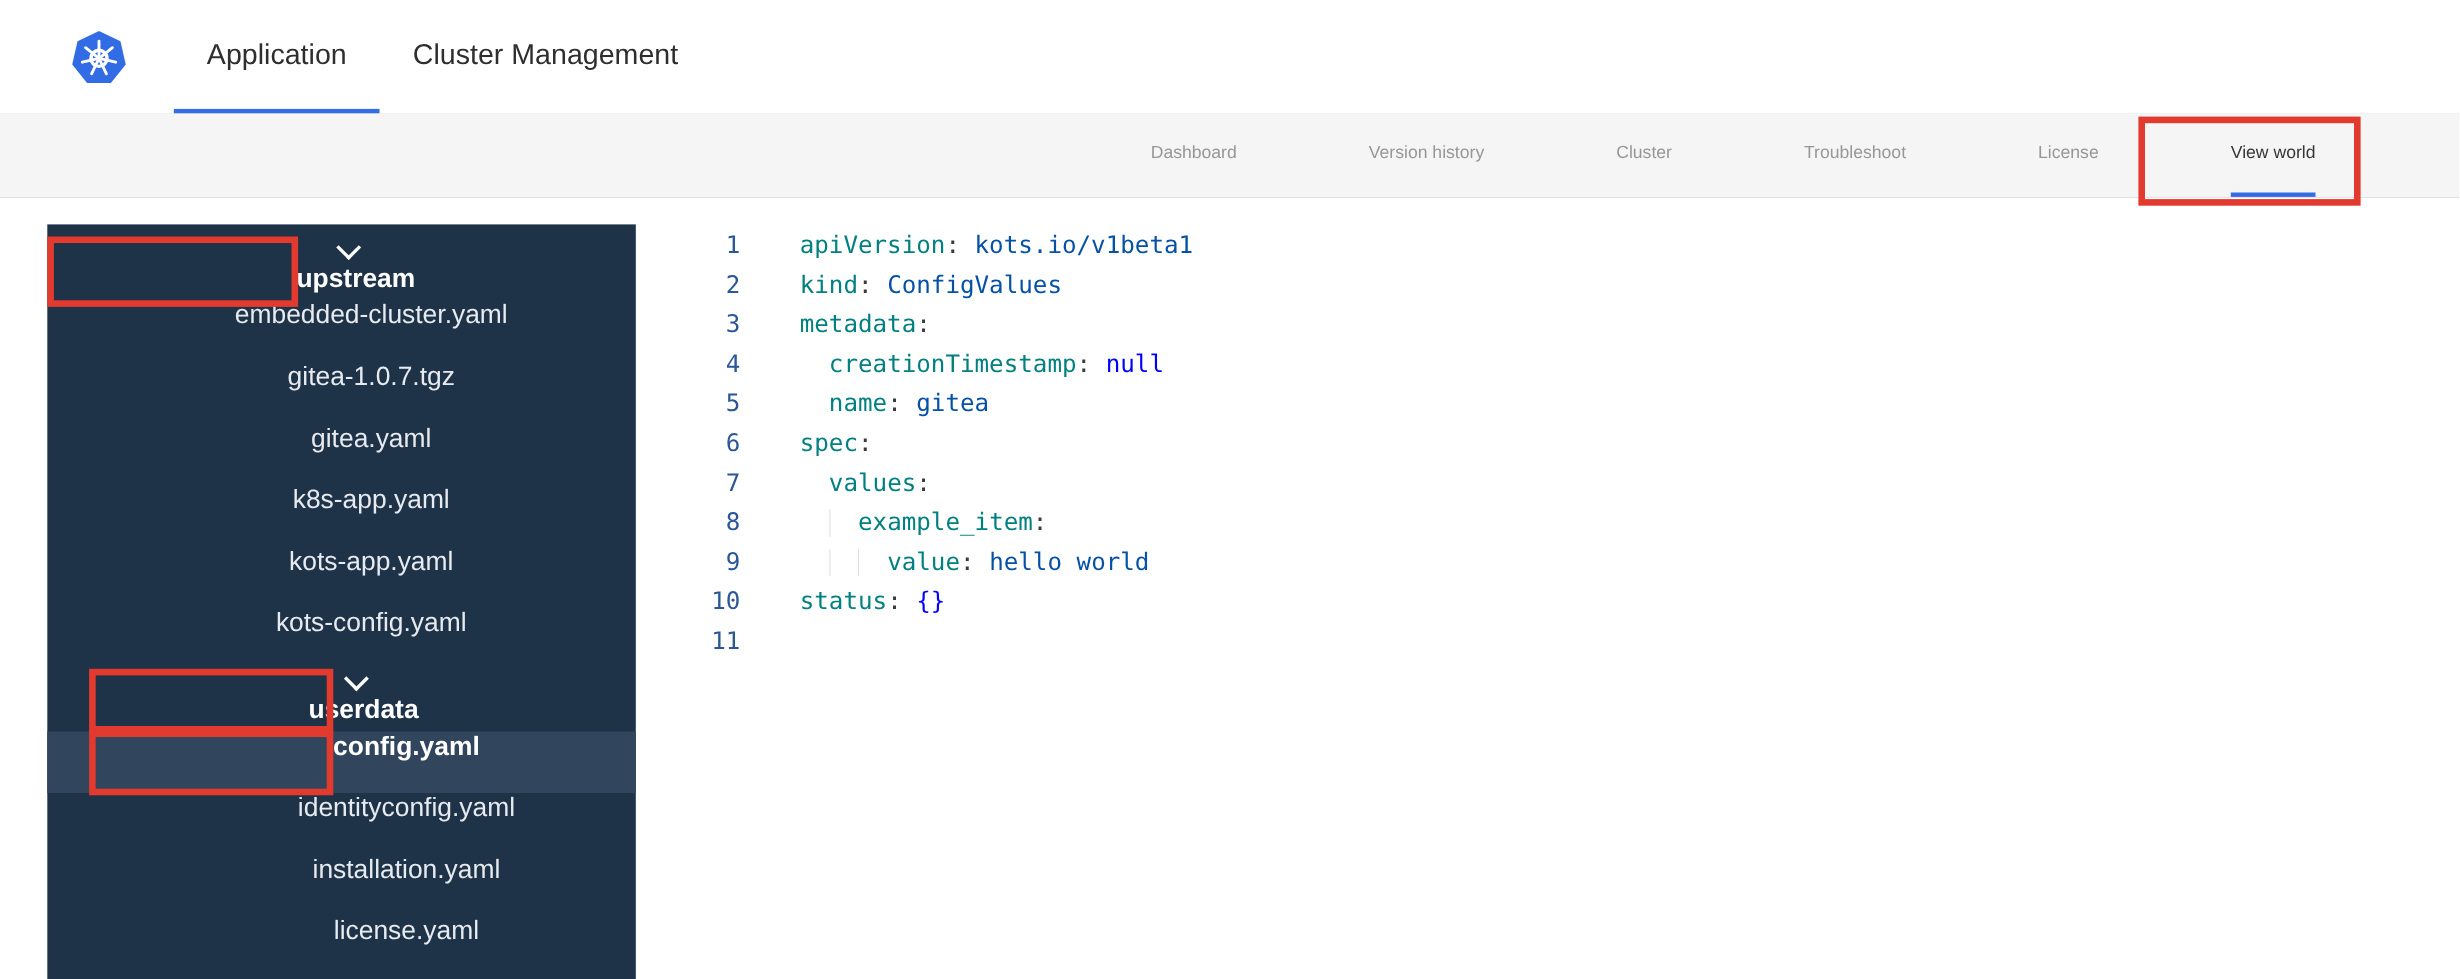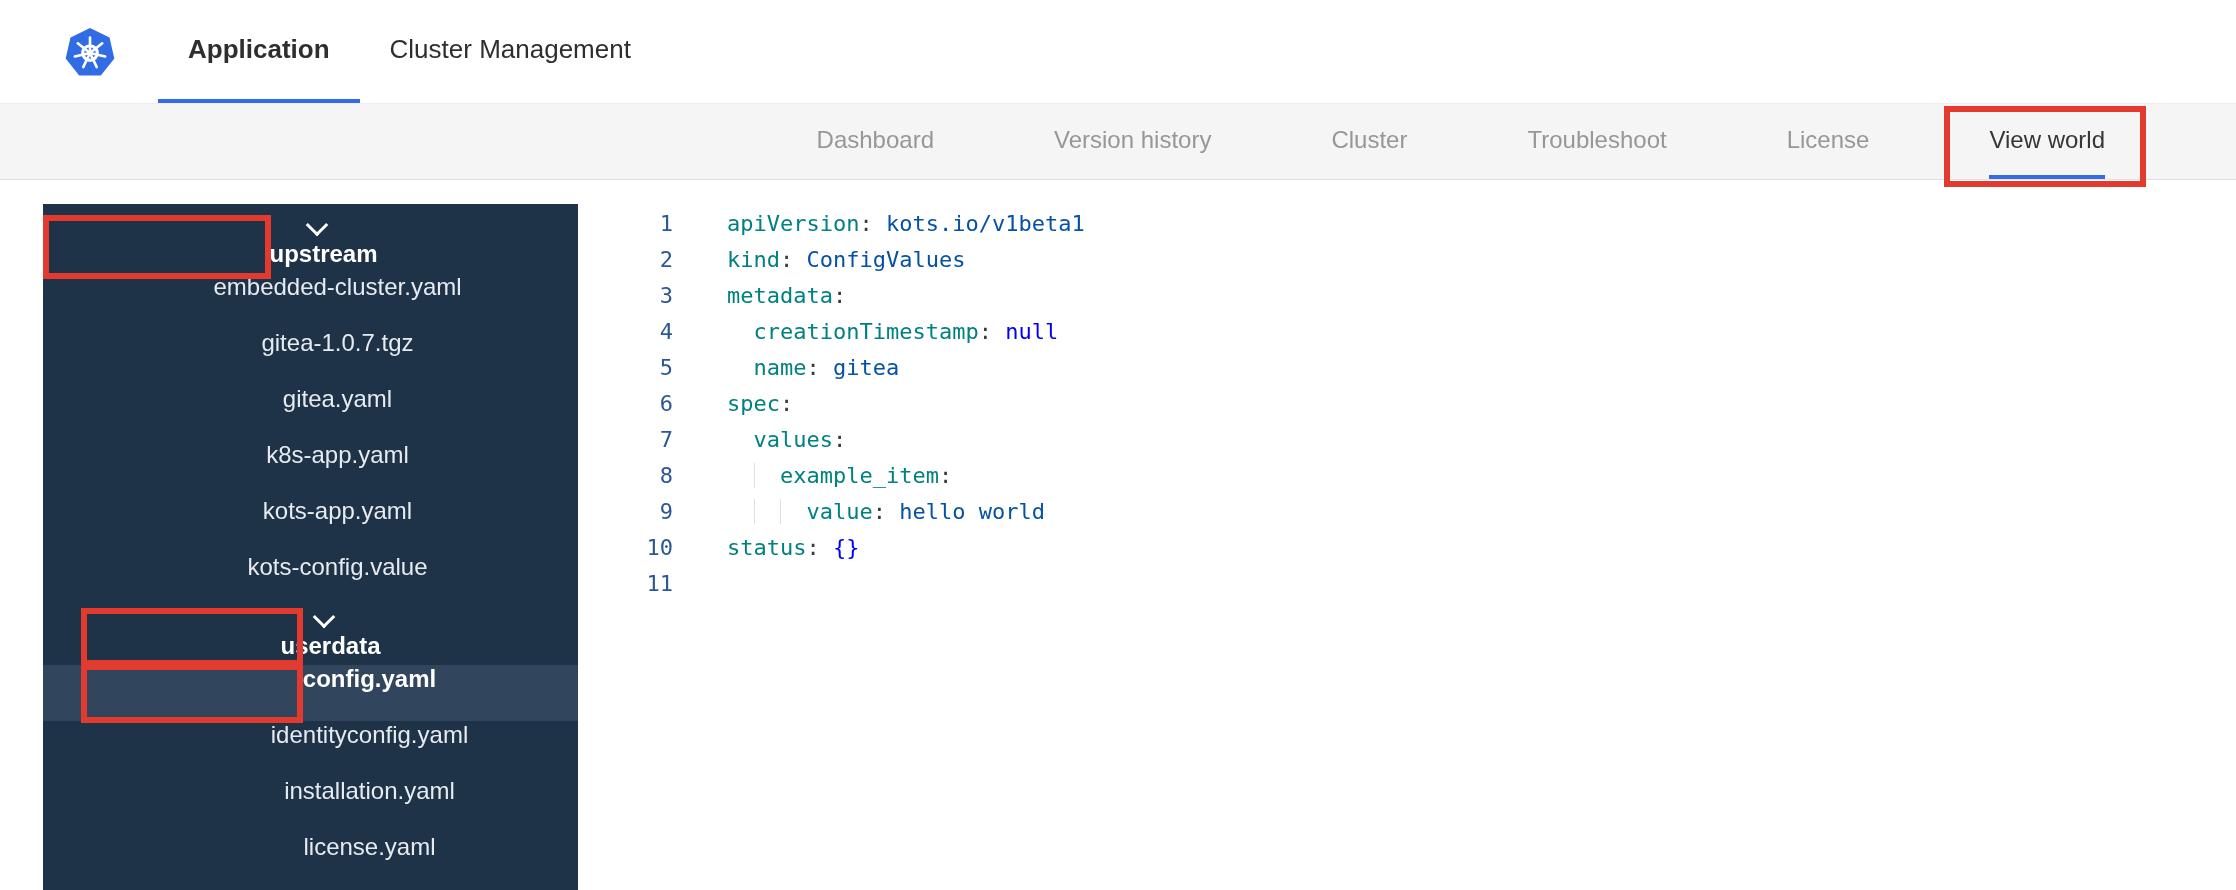--- a/index.html
+++ b/index.html
@@ -12,29 +12,29 @@
   .header{
     height:104px;display:flex;align-items:stretch;padding-left:64px;
     box-sizing:border-box;border-bottom:1px solid #ededed;background:#fff;
   }
   .logo-wrap{display:flex;align-items:center;margin-right:42px;}
   .logo-wrap svg{width:52px;height:52px;display:block;}
   .header-tab{
     display:flex;align-items:center;padding:0 30px;font-size:26px;color:#2e2e2e;
     border-bottom:4px solid transparent;cursor:pointer;white-space:nowrap;
   }
-  .header-tab.active{border-bottom-color:var(--accent);font-weight:700;}
+  .header-tab.active{border-bottom-color:var(--accent);font-weight:400;}
   
   .subnav{
     height:76px;background:#f5f5f6;border-bottom:1px solid #e2e2e2;
     display:flex;justify-content:flex-end;gap:120px;padding-right:131px;
     box-sizing:border-box;
   }
   .subnav-item{
-    display:flex;align-items:center;font-size:24px;color:#979797;
+    display:flex;align-items:center;font-size:16px;color:#979797;
     border-bottom:4px solid transparent;cursor:pointer;white-space:nowrap;
   }
   .subnav-item.active{color:#363636;border-bottom-color:var(--accent);}
   
   .content{position:absolute;top:204px;left:0;right:0;bottom:0;display:flex;padding-left:43px;}
   .sidebar{
     width:535px;flex-shrink:0;box-sizing:border-box;background:var(--sidebar-bg);
     padding-top:13px;position:relative;
   }
   .tree-row{height:56px;display:flex;align-items:center;font-size:24px;color:#e7ebf0;cursor:pointer;flex-direction:column;}
@@ -133,21 +133,21 @@
         <div class="tree-row file lvl1">
           <span class="tree-label">gitea.yaml</span>
         </div>
         <div class="tree-row file lvl1">
           <span class="tree-label">k8s-app.yaml</span>
         </div>
         <div class="tree-row file lvl1">
           <span class="tree-label">kots-app.yaml</span>
         </div>
         <div class="tree-row file lvl1">
-          <span class="tree-label">kots-config.value</span>
+          <span class="tree-label">kots-config.yaml</span>
         </div>
         <div class="tree-row folder lvl1">
           <span class="chevron"></span>
           <span class="tree-label">userdata</span>
         </div>
         <div class="tree-row file lvl2 selected">
           <span class="tree-label">config.yaml</span>
         </div>
         <div class="tree-row file lvl2">
           <span class="tree-label">identityconfig.yaml</span>

